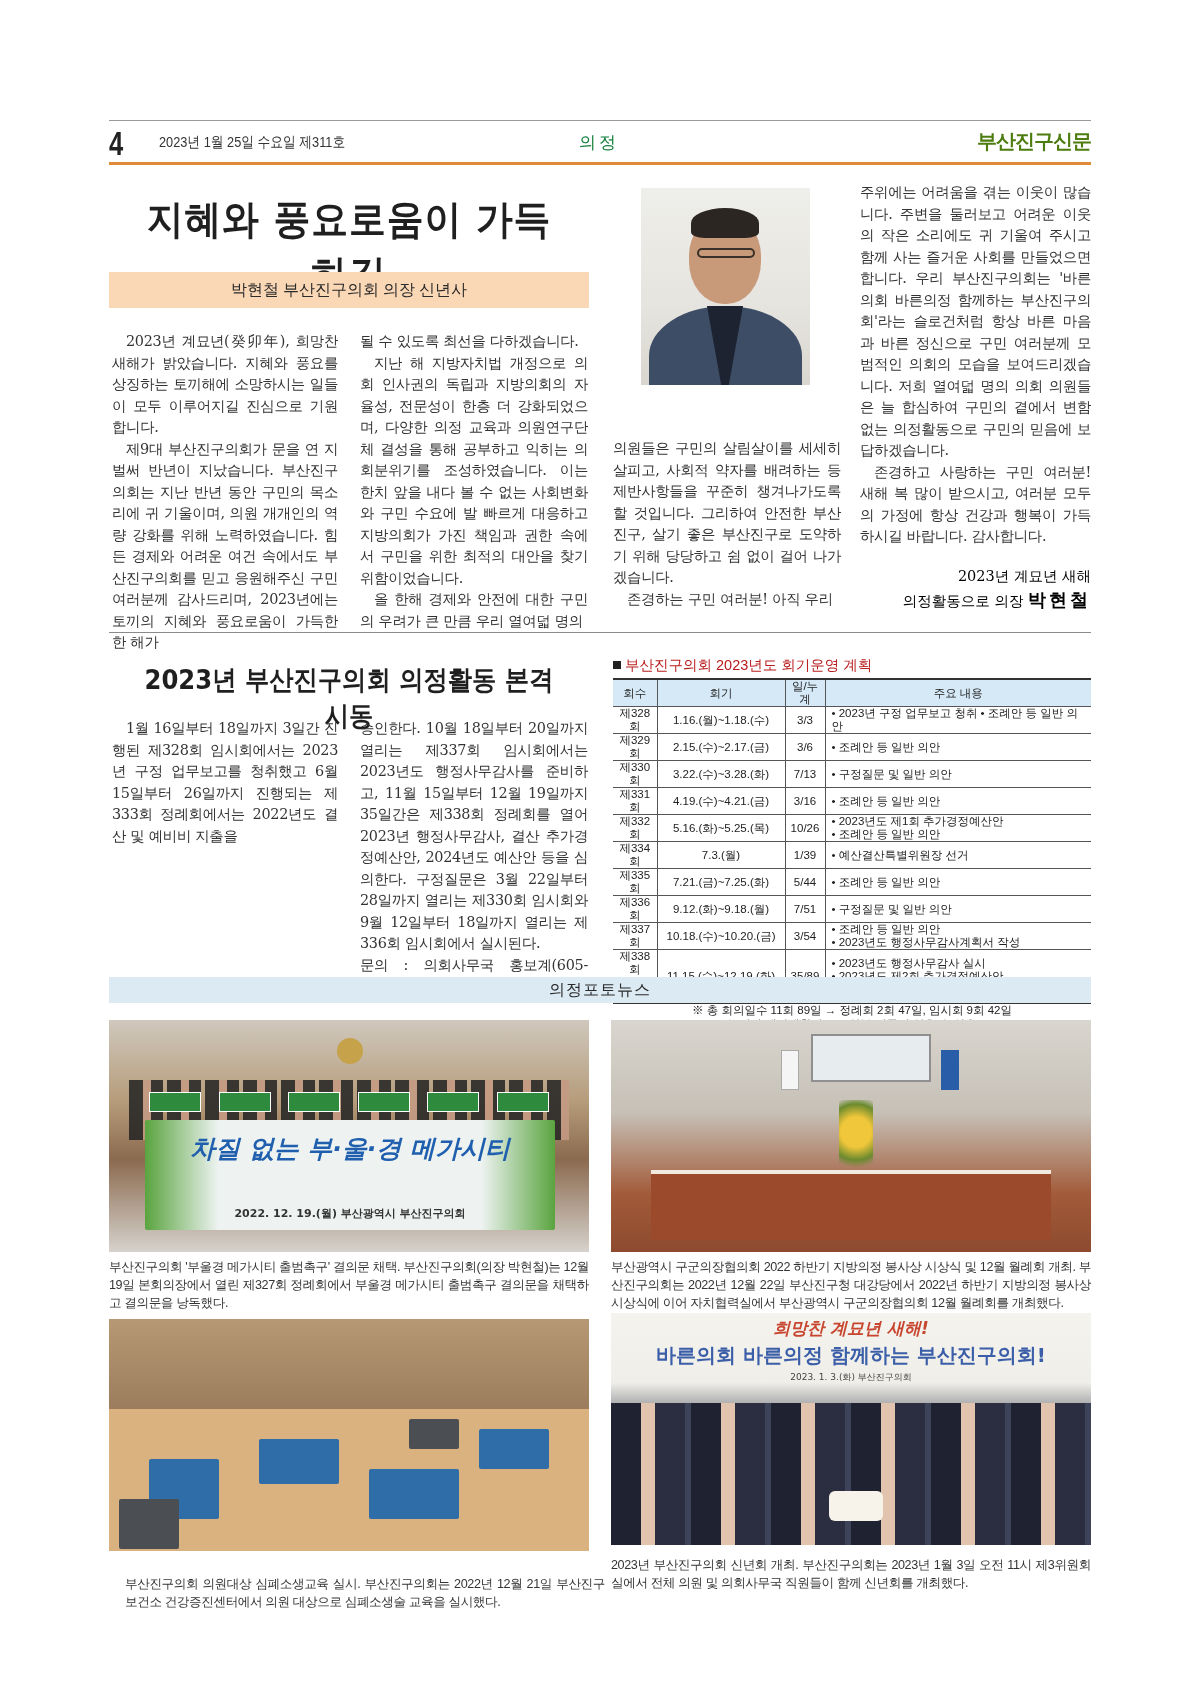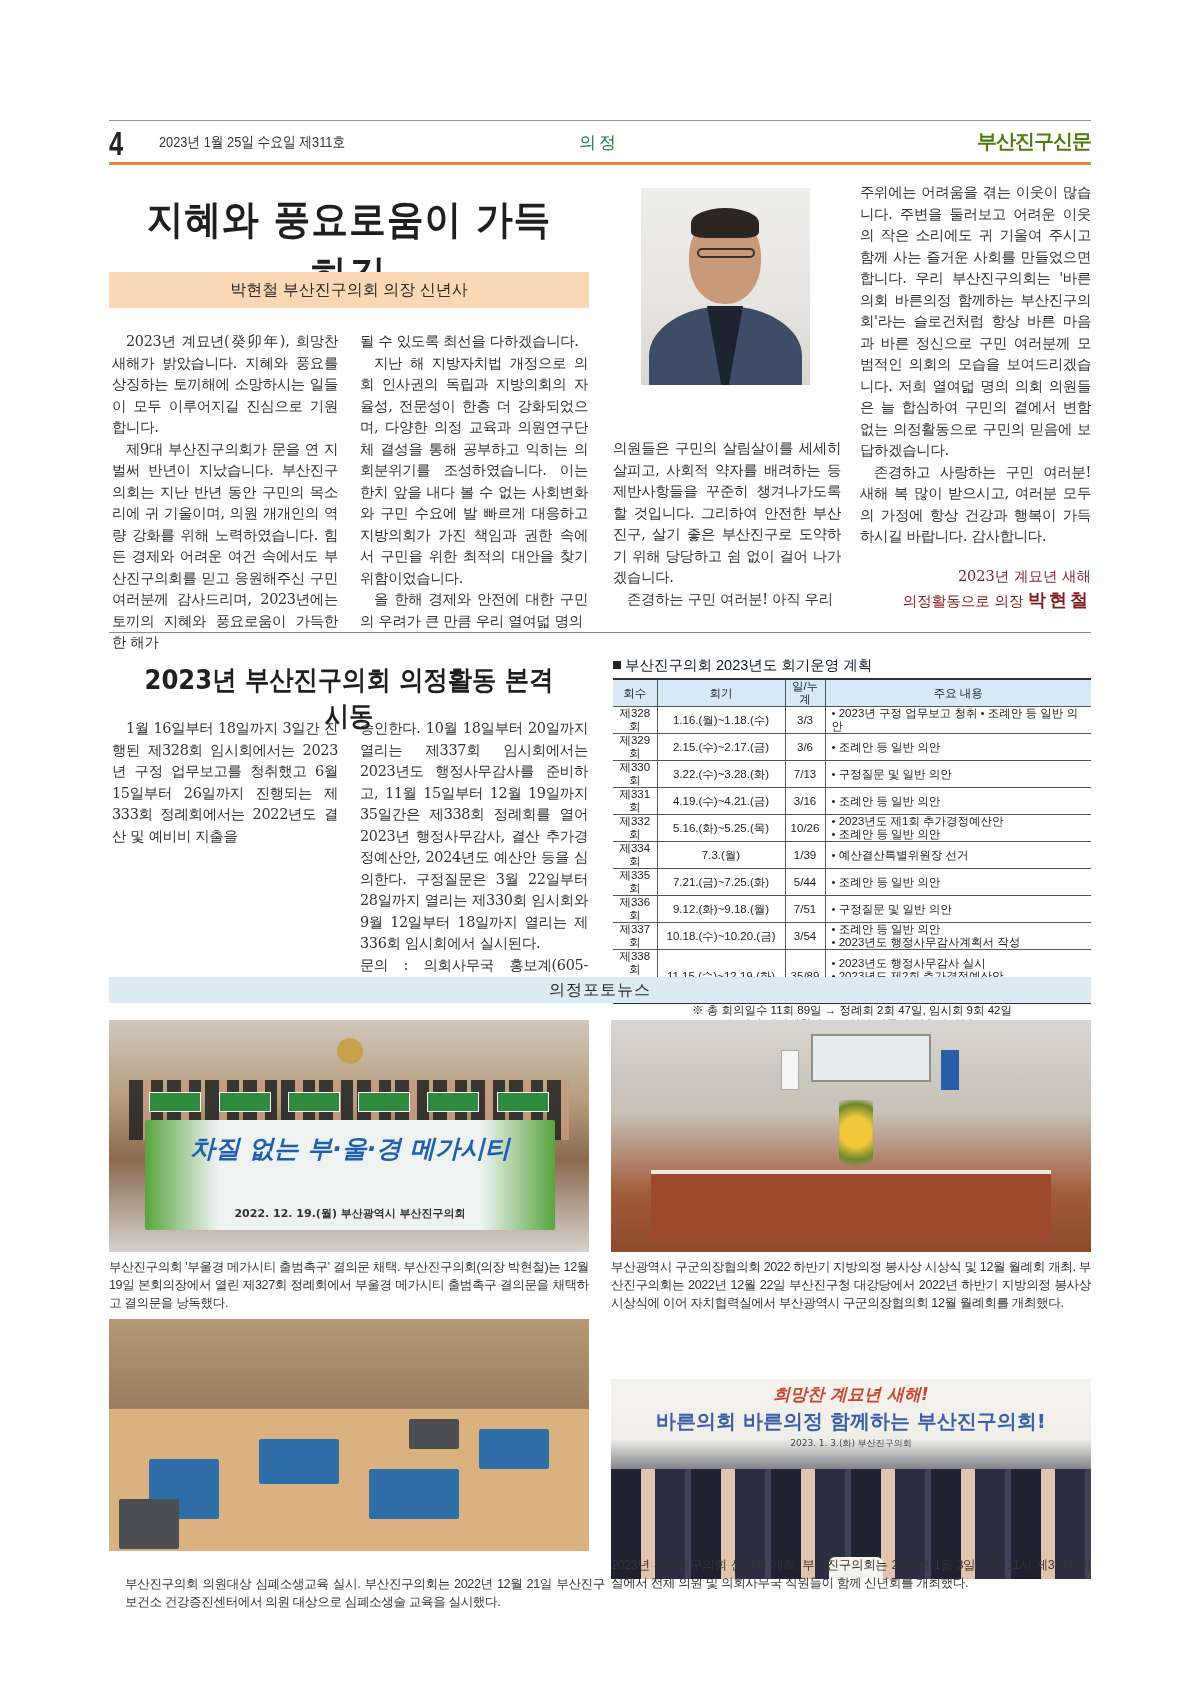--- a/index.html
+++ b/index.html
@@ -11,67 +11,67 @@
   .top-rule { left: 109px; top: 120px; width: 982px; height: 1px; background: #9a9a9a; }
   .hdr { left: 109px; top: 124px; width: 982px; height: 38px; }
   .page-no { left: 0; top: 0; font-family: "Liberation Sans", sans-serif; font-size: 34px; font-weight: bold; color: #222; transform: scaleX(0.75); transform-origin: left; }
   .hdr-date { left: 50px; top: 9px; font-family: "Liberation Sans", sans-serif; font-size: 15px; color: #333; transform: scaleX(0.85); transform-origin: left; white-space: nowrap; }
   .hdr-section { left: 470px; top: 7px; font-family: "Liberation Sans", sans-serif; font-size: 17px; color: #15803d; letter-spacing: 3px; }
   .hdr-brand { right: 0; top: 4px; font-family: "Liberation Sans", sans-serif; font-size: 20px; font-weight: bold; color: #4d7c0f; letter-spacing: -1px; }
   .orange-rule { left: 109px; top: 162px; width: 982px; height: 3px; background: #e08a3a; }
 
   
   .a1-title { left: 109px; top: 192px; width: 480px; text-align: center; font-family: "DejaVu Sans", sans-serif; font-size: 40px; color: #1f1f1f; letter-spacing: 1px; transform: scaleX(0.92); }
-  .a1-sub { left: 109px; top: 272px; width: 480px; height: 36px; background: #fbd8b5; text-align: center; line-height: 36px; font-family: Liberation Sans, sans-serif; font-size: 16px; color: #2a2a2a; }
+  .a1-sub { left: 109px; top: 272px; width: 480px; height: 36px; background: #fbd8b5; text-align: center; line-height: 36px; font-family: Liberation Serif, serif; font-size: 16px; color: #2a2a2a; }
 
   .col { font-size: 14.4px; line-height: 21.5px; text-align: justify; color: #333; letter-spacing: -0.3px; }
   .col p { text-indent: 14px; }
   .col p.noindent { text-indent: 0; }
   .c1 { left: 112px; top: 331px; width: 226px; }
   .c2 { left: 360px; top: 331px; width: 228px; }
   .c3 { left: 613px; top: 438px; width: 228px; }
   .c4 { left: 860px; top: 182px; width: 231px; }
-  .sig { left: 860px; top: 564px; width: 231px; text-align: right; font-size: 14.5px; line-height: 24px; color: #7f1d1d; }
+  .sig { left: 860px; top: 564px; width: 231px; text-align: right; font-size: 14.5px; line-height: 24px; color: #000000; }
   .sig .name { font-family: "DejaVu Sans", sans-serif; font-weight: bold; font-size: 18px; letter-spacing: 3px; }
 
   .portrait { left: 641px; top: 188px; width: 169px; height: 197px; background: linear-gradient(180deg,#eeeeea 0%,#e6e4df 60%,#d9d6cf 100%); overflow: hidden; }
   .portrait .head { position: absolute; left: 48px; top: 28px; width: 72px; height: 88px; border-radius: 45% 45% 48% 48%; background: #c99a7a; }
   .portrait .hair { position: absolute; left: 50px; top: 20px; width: 68px; height: 30px; border-radius: 50% 50% 20% 20%; background: #2b2622; }
   .portrait .glasses { position: absolute; left: 56px; top: 60px; width: 58px; height: 10px; border: 2px solid #3a302a; border-radius: 5px; }
   .portrait .body { position: absolute; left: 8px; top: 118px; width: 153px; height: 100px; border-radius: 50% 50% 0 0; background: #3d4d66; }
   .portrait .shirt { position: absolute; left: 66px; top: 118px; width: 36px; height: 80px; background: #1d2330; clip-path: polygon(0 0,100% 0,60% 100%,40% 100%); }
 
   .mid-rule { left: 109px; top: 632px; width: 982px; height: 1px; background: #8a8a8a; }
 
   
   .a2-title { left: 109px; top: 662px; width: 480px; text-align: center; font-family: "DejaVu Sans", sans-serif; font-size: 27px; color: #1f1f1f; transform: scaleX(0.9); }
   .c5 { left: 112px; top: 718px; width: 226px; }
   .c6 { left: 360px; top: 718px; width: 228px; }
 
   
-  .tbl-title { left: 613px; top: 656px; font-family: "Liberation Sans", sans-serif; font-size: 14.5px; color: #0f172a; white-space: nowrap; text-align: right; }
+  .tbl-title { left: 613px; top: 656px; font-family: "Liberation Sans", sans-serif; font-size: 14.5px; color: #b91c1c; white-space: nowrap; text-align: right; }
   .tbl-title .sq { display: inline-block; width: 8px; height: 8px; background: #222; margin-right: 4px; vertical-align: 1px; }
   table.plan { position: absolute; left: 613px; top: 678px; width: 478px; border-collapse: collapse; font-family: "Liberation Sans", sans-serif; font-size: 11.5px; color: #222; }
   table.plan th { background: #d6e9f7; font-weight: normal; height: 14px; border: 1px solid #555; border-top: 2px solid #333; line-height: 13px; padding: 0 2px; }
   table.plan td { border-left: 1px solid #555; border-right: 1px solid #555; border-bottom: 1px solid #555; line-height: 13px; padding: 0 2px; text-align: center; }
   table.plan td.c-no { width: 44px; }
   table.plan td.c-date { width: 128px; }
   table.plan td.c-days { width: 40px; }
   table.plan td.c-content { text-align: left; padding-left: 6px; }
   table.plan td.note { text-align: center; border-left: none; border-right: none; border-bottom: 2px solid #333; padding-top: 1px; }
   table.plan tr:first-child th:first-child, table.plan td:first-child { border-left: none; }
   table.plan th:last-child, table.plan td:last-child { border-right: none; }
 
   
   .photo-hdr { left: 109px; top: 977px; width: 982px; height: 26px; background: #dbeaf3; text-align: center; line-height: 26px; font-family: "Liberation Sans", sans-serif; font-size: 16px; color: #2a2a2a; letter-spacing: 1px; }
   .photo { overflow: hidden; }
   .ph1 { left: 109px; top: 1020px; width: 480px; height: 232px; background: linear-gradient(180deg,#cfc8bd 0%,#b69c7a 35%,#8b6a4f 60%,#d6d2cc 100%); }
   .ph2 { left: 611px; top: 1020px; width: 480px; height: 232px; background: linear-gradient(180deg,#d9d6cf 0%,#c6c0b6 40%,#a25b3a 75%,#8d4a2e 100%); }
   .ph3 { left: 109px; top: 1319px; width: 480px; height: 232px; background: linear-gradient(180deg,#b59a78 0%,#caa97e 40%,#d7b58a 100%); }
-  .ph4 { left: 611px; top: 1379px; width: 480px; height: 200px; background: linear-gradient(180deg,#f4f3ee 0%,#efeee9 30%,#3c3f4c 55%,#262833 100%); }
+  .ph4 { left: 611px; top: 1313px; width: 480px; height: 232px; background: linear-gradient(180deg,#f4f3ee 0%,#efeee9 30%,#3c3f4c 55%,#262833 100%); }
 
   .banner { position: absolute; left: 36px; top: 100px; width: 410px; height: 110px; background: linear-gradient(90deg,#5aa43f 0%,#eef3f2 18%,#eef3f2 82%,#5aa43f 100%); border-radius: 2px; }
   .banner .b1 { position: absolute; left: 0; width: 100%; top: 12px; text-align: center; font-family: "DejaVu Sans", sans-serif; font-weight: bold; font-size: 25px; color: #1f5fae; font-style: italic; }
   .banner .b2 { position: absolute; left: 0; width: 100%; top: 48px; text-align: center; font-family: "DejaVu Sans", sans-serif; font-weight: bold; font-size: 25px; color: #d92b2b; font-style: italic; }
   .banner .b3 { position: absolute; left: 0; width: 100%; top: 86px; text-align: center; font-family: "DejaVu Sans", sans-serif; font-weight: bold; font-size: 11px; color: #333; }
   .signs { position: absolute; left: 40px; top: 72px; width: 400px; height: 20px; display: flex; justify-content: space-between; }
   .signs span { width: 52px; height: 20px; background: #2e8a3c; border: 1px solid #fff; }
   .people { position: absolute; left: 20px; top: 60px; width: 440px; height: 60px; background: repeating-linear-gradient(90deg,#222 0 14px,#c59a83 14px 22px,#222 22px 34px,transparent 34px 38px); opacity: 0.85; }
   .emblem { position: absolute; left: 228px; top: 18px; width: 26px; height: 26px; border-radius: 50%; background: #c6a24a; }
 

